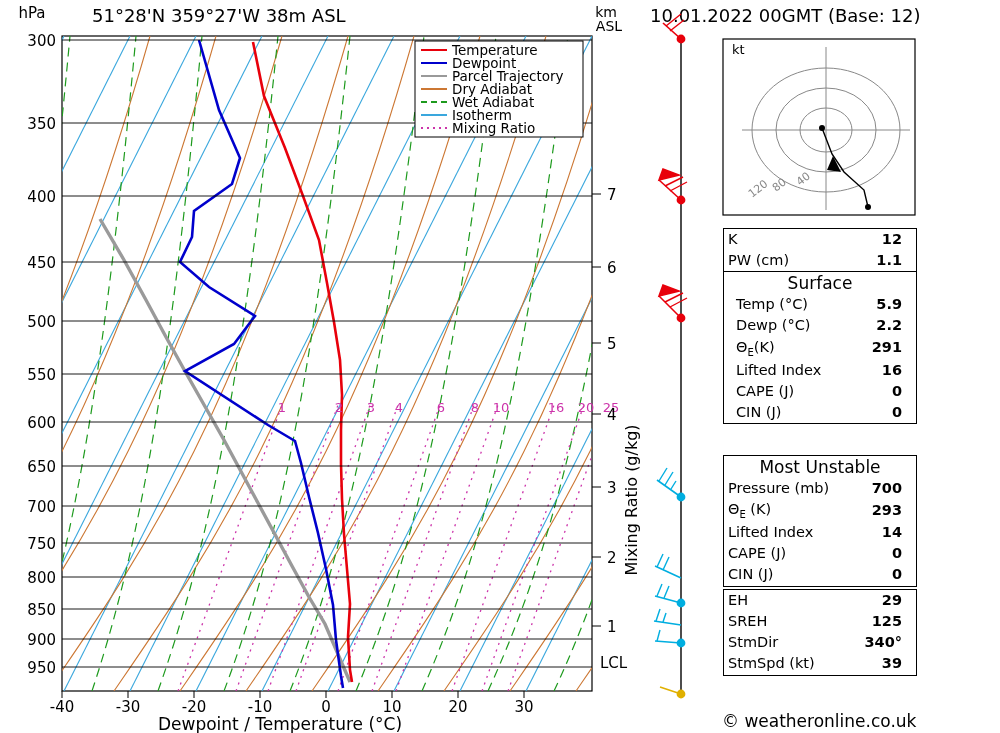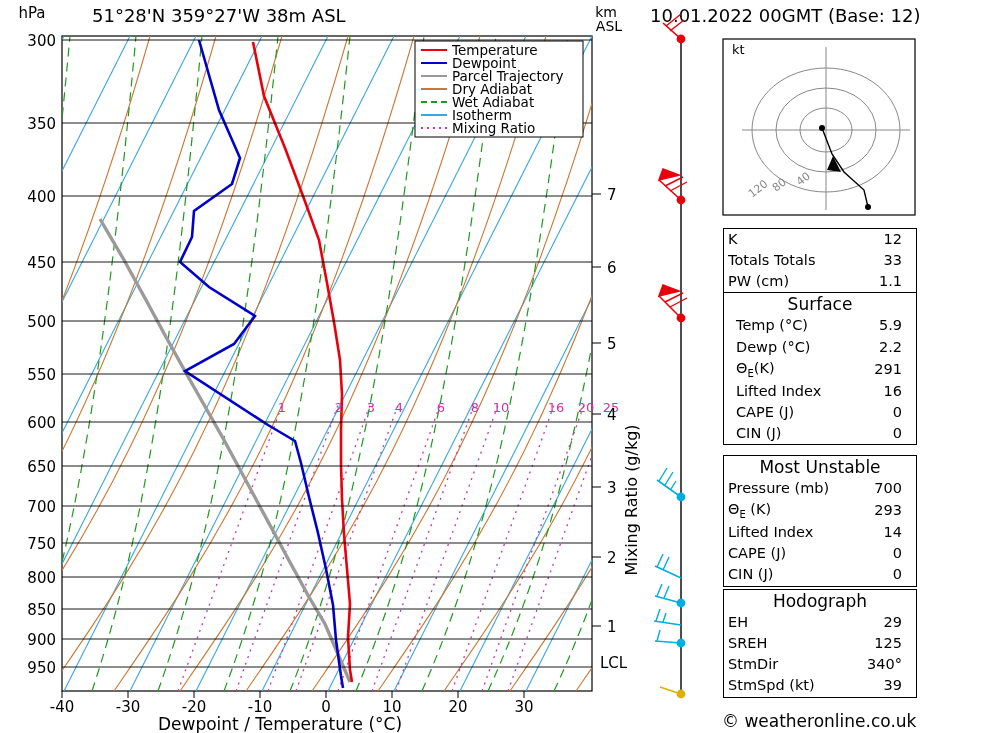--- a/index.html
+++ b/index.html
@@ -4,21 +4,21 @@
 <style>
   html,body{margin:0;padding:0;}
   body{width:1000px;height:733px;background:#ffffff;font-family:"DejaVu Sans",sans-serif;position:relative;overflow:hidden;}
   .abs{position:absolute;}
   svg{display:block;}
   text{font-family:"DejaVu Sans",sans-serif;}
   .panel{position:absolute;border:1px solid #000;background:#fff;}
   .tbl{width:100%;border-collapse:collapse;font-size:14.5px;}
   .tbl td{padding:1px 4px;line-height:1.32;}
   .tbl td.lbl{text-align:left;}
-  .tbl td.val{text-align:right;padding-right:14px;}
+  .tbl td.val{text-align:right;padding-right:14px;font-weight:bold;}
   .sect{text-align:center;font-size:17px;padding:1px 0;}
   .hr{border-top:1px solid #000;}
   #title{left:0;top:0;width:1000px;height:733px;}
   .copy{font-size:17px;}
 </style>
 </head>
 <body>
 
 <svg id="title" class="abs" width="1000" height="733" viewBox="0 0 1000 733">
   <defs>
@@ -297,24 +297,20 @@
 </svg>
 
 <div class="panel" id="p-top" style="left:723px;top:228px;width:192px;">
   <table class="tbl">
     <tbody>
         <tr>
           <td class="lbl">K</td>
           <td class="val">12</td>
         </tr>
     <tr>
-          <td class="lbl">Totals Totals</td>
-          <td class="val">33</td>
-        </tr>
-    <tr>
           <td class="lbl">PW (cm)</td>
           <td class="val">1.1</td>
         </tr>
   </tbody>
     </table>
   <div class="sect hr">Surface</div>
   <table class="tbl">
     <tbody>
         <tr>
           <td class="lbl" style="padding-left:12px">Temp (°C)</td>
@@ -366,21 +362,20 @@
         </tr>
     <tr>
           <td class="lbl">CIN (J)</td>
           <td class="val">0</td>
         </tr>
   </tbody>
     </table>
 </div>
 
 <div class="panel" id="p-hodo" style="left:723px;top:589px;width:192px;">
-  <div class="sect">Hodograph</div>
   <table class="tbl">
     <tbody>
         <tr>
           <td class="lbl">EH</td>
           <td class="val">29</td>
         </tr>
     <tr>
           <td class="lbl">SREH</td>
           <td class="val">125</td>
         </tr>

